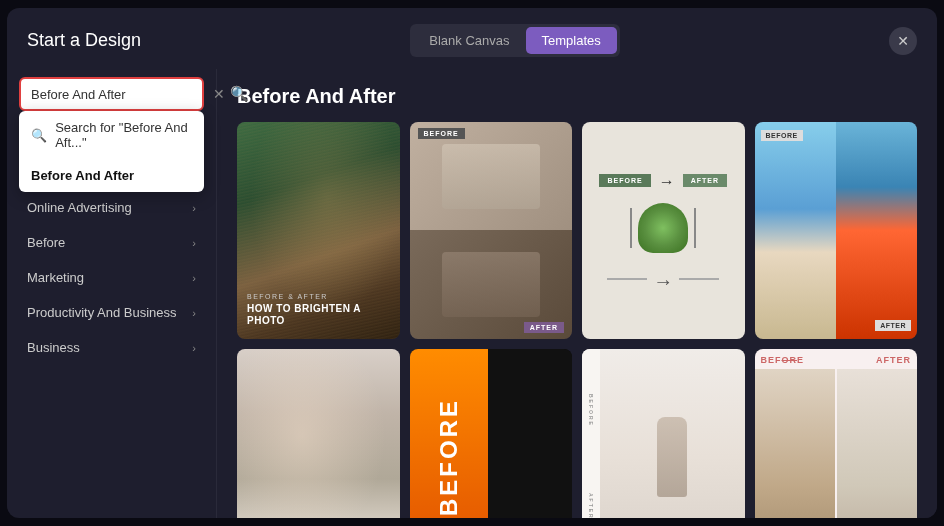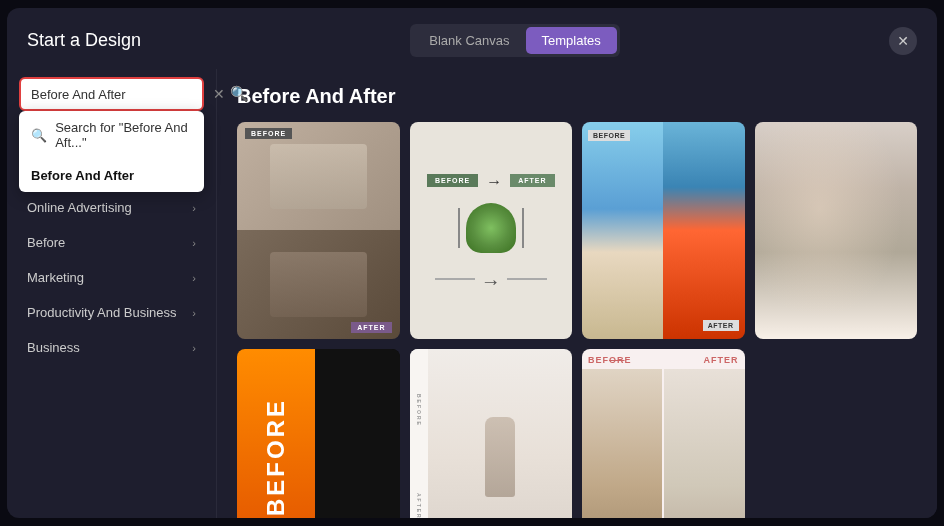--- a/index.html
+++ b/index.html
@@ -310,20 +310,30 @@
           <span>Business</span>
           <span class="chevron">›</span>
         </div>
       </div>
 
       <div class="main-content">
         <h2 class="section-title">Before And After</h2>
 
         <div class="templates-grid">
 
+          <div class="template-card">
+            <div style="width:100%;height:100%;background:linear-gradient(160deg,#3d6b42 0%,#2a4d30 30%,#7a6040 60%,#4a3520 80%,#2d2010 100%);position:relative;">
+              <div style="position:absolute;inset:0;background:repeating-linear-gradient(168deg,transparent 0px,rgba(180,140,80,0.08) 1px,transparent 3px);"></div>
+              <div style="position:absolute;inset:0;background:radial-gradient(ellipse at 55% 35%,rgba(180,150,90,0.3) 0%,transparent 60%);"></div>
+              <div style="position:absolute;bottom:0;left:0;right:0;padding:10px 10px 12px;">
+                <div style="font-size:7px;color:#ccc;letter-spacing:1.5px;text-transform:uppercase;margin-bottom:3px;">BEFORE &amp; AFTER</div>
+                <div style="font-size:10px;color:#fff;font-weight:800;line-height:1.2;text-transform:uppercase;letter-spacing:0.5px;">HOW TO BRIGHTEN A PHOTO</div>
+              </div>
+            </div>
+          </div>
 
           <div class="template-card">
             <div style="width:100%;height:100%;position:relative;overflow:hidden;">
               <div style="width:100%;height:50%;background:linear-gradient(135deg,#c0b0a0 0%,#a09080 100%);display:flex;align-items:center;justify-content:center;position:relative;">
                 <div style="font-size:7px;font-weight:700;color:#fff;background:#555;padding:2px 6px;position:absolute;top:6px;left:8px;letter-spacing:1px;">BEFORE</div>
                 <div style="width:60%;height:60%;background:linear-gradient(180deg,#d4c8b8 0%,#b4a898 100%);border-radius:4px;opacity:0.6;"></div>
               </div>
               <div style="width:100%;height:50%;background:linear-gradient(135deg,#7a6a5a 0%,#5a4a3a 100%);display:flex;align-items:center;justify-content:center;position:relative;">
                 <div style="font-size:7px;font-weight:700;color:#fff;background:#7a5a8a;padding:2px 6px;position:absolute;bottom:6px;right:8px;letter-spacing:1px;">AFTER</div>
                 <div style="width:60%;height:60%;background:linear-gradient(180deg,#9a8878 0%,#7a6858 100%);border-radius:4px;opacity:0.6;"></div>

